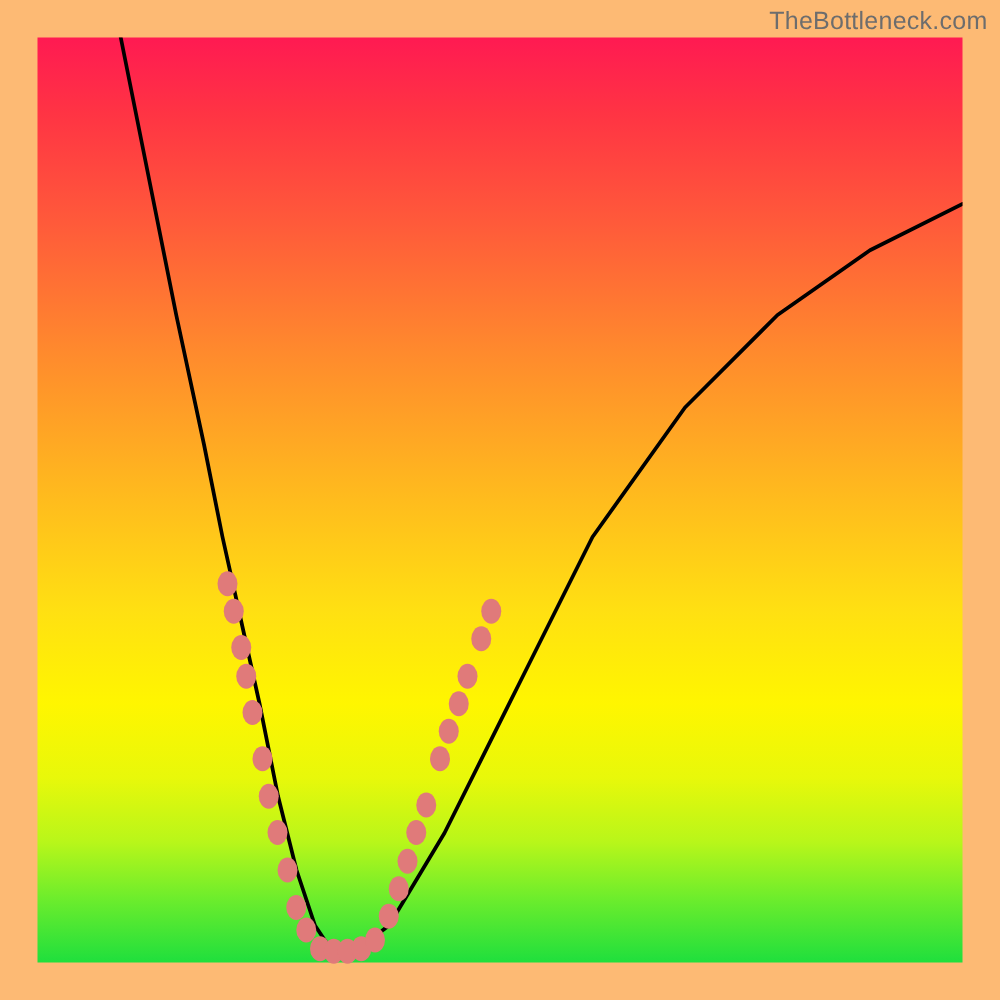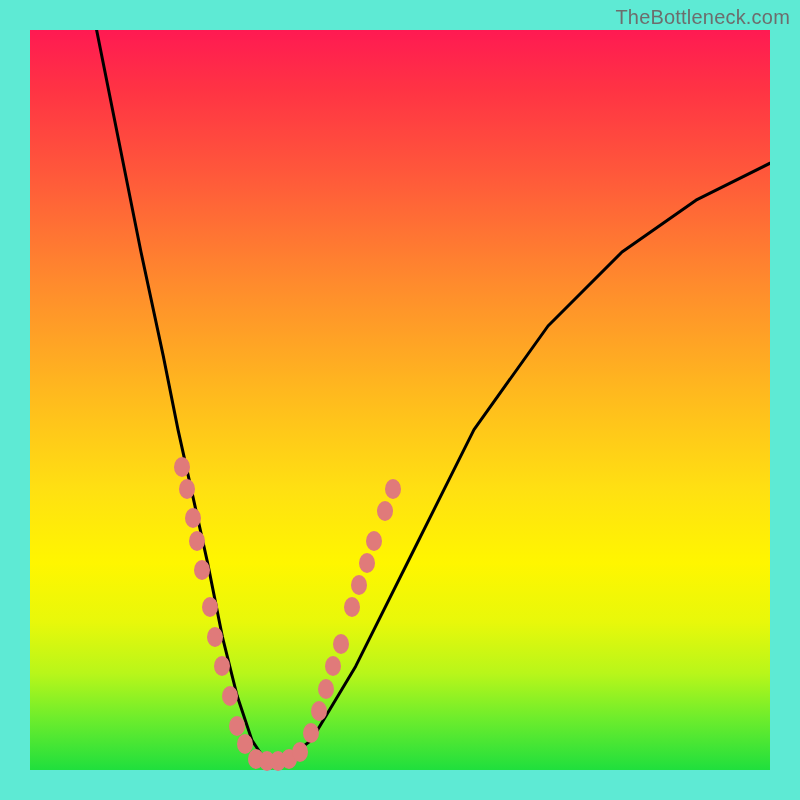--- a/index.html
+++ b/index.html
@@ -8,21 +8,21 @@
     width: 800px;
     height: 800px;
     overflow: hidden;
     background: #000;
     font-family: Arial, Helvetica, sans-serif;
   }
   .frame {
     position: relative;
     width: 800px;
     height: 800px;
-    background: #5eead4;
+    background: #fdba74;
   }
   .plot-area {
     position: absolute;
     left: 30px;
     top: 30px;
     width: 740px;
     height: 740px;
     
     background: linear-gradient(
       to bottom,

